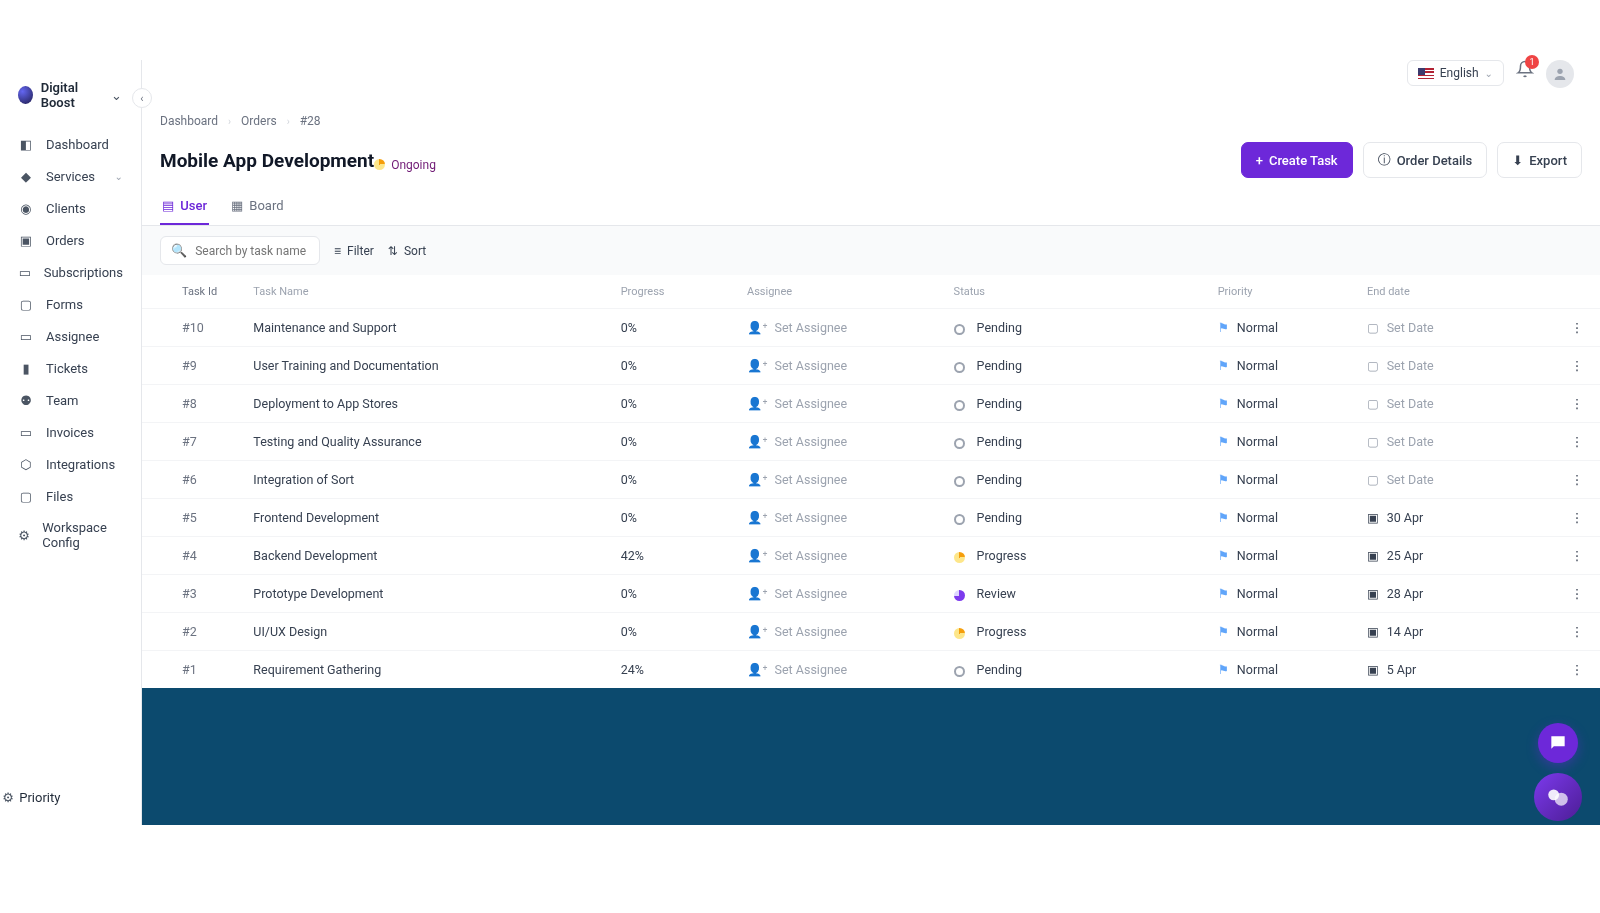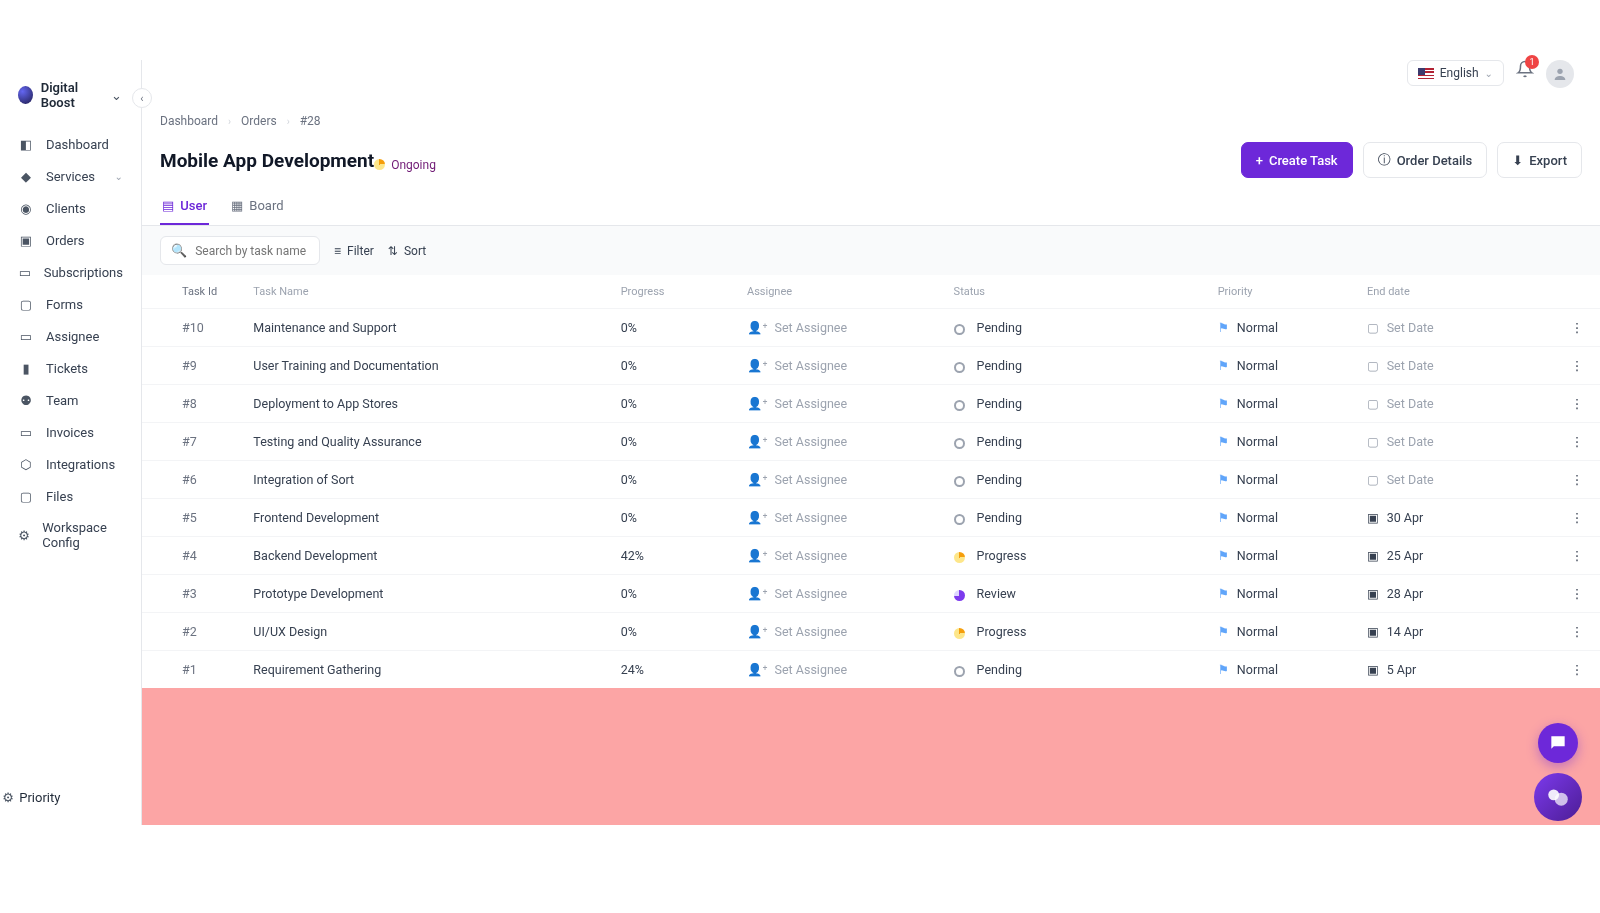--- a/index.html
+++ b/index.html
@@ -32,21 +32,21 @@
 .head-r{display:flex;gap:10px}
 .btn{display:flex;align-items:center;gap:6px;padding:8px 14px;border-radius:7px;font-size:13px;font-weight:500;cursor:pointer;border:1px solid #e5e7eb;background:#fff;color:#374151}
 .btn-p{background:#6d28d9;border-color:#6d28d9;color:#fff}
 .tabs{display:flex;gap:20px;padding:0 18px;border-bottom:1px solid #e5e7eb}
 .tab{display:flex;align-items:center;gap:6px;padding:8px 2px 10px;cursor:pointer;color:#6b7280;font-size:13px;border-bottom:2px solid transparent}
 .tab.active{color:#6d28d9;border-bottom-color:#6d28d9;font-weight:500}
 .toolbar{display:flex;gap:14px;align-items:center;padding:10px 18px;background:#f9fafb}
 .search{display:flex;align-items:center;gap:8px;border:1px solid #e5e7eb;border-radius:6px;padding:6px 10px;width:160px;background:#fff}
 .search input{border:0;outline:0;font-size:12px;width:100%;color:#374151}
 .tbtn{display:flex;align-items:center;gap:6px;font-size:12px;color:#374151;cursor:pointer}
-.content{background:#fca5a5;flex:1;overflow:auto}
+.content{background:#0c4a6e;flex:1;overflow:auto}
 .table{width:100%;border-collapse:collapse;background:#fff}
 .table th{text-align:left;font-weight:400;font-size:11px;color:#9ca3af;padding:10px 8px;background:#fff}
 .table td{padding:11px 8px;border-top:1px solid #f3f4f6;font-size:12.5px;color:#374151}
 .table th:first-child,.table td:first-child{padding-left:40px;width:90px;color:#6b7280}
 .assignee{display:flex;align-items:center;gap:7px;color:#9ca3af;cursor:pointer}
 .status{display:flex;align-items:flex-end;gap:12px}
 .sdot{width:11px;height:11px;border-radius:50%;border:2px solid #9ca3af;color:#9ca3af}
 .sprog{background:conic-gradient(#f59e0b 0 90deg,#fde68a 90deg 360deg);border:0}
 .srev{background:conic-gradient(#7c3aed 0 270deg,#ddd6fe 270deg 360deg);border:0}
 .prio{display:flex;align-items:center;gap:8px}

